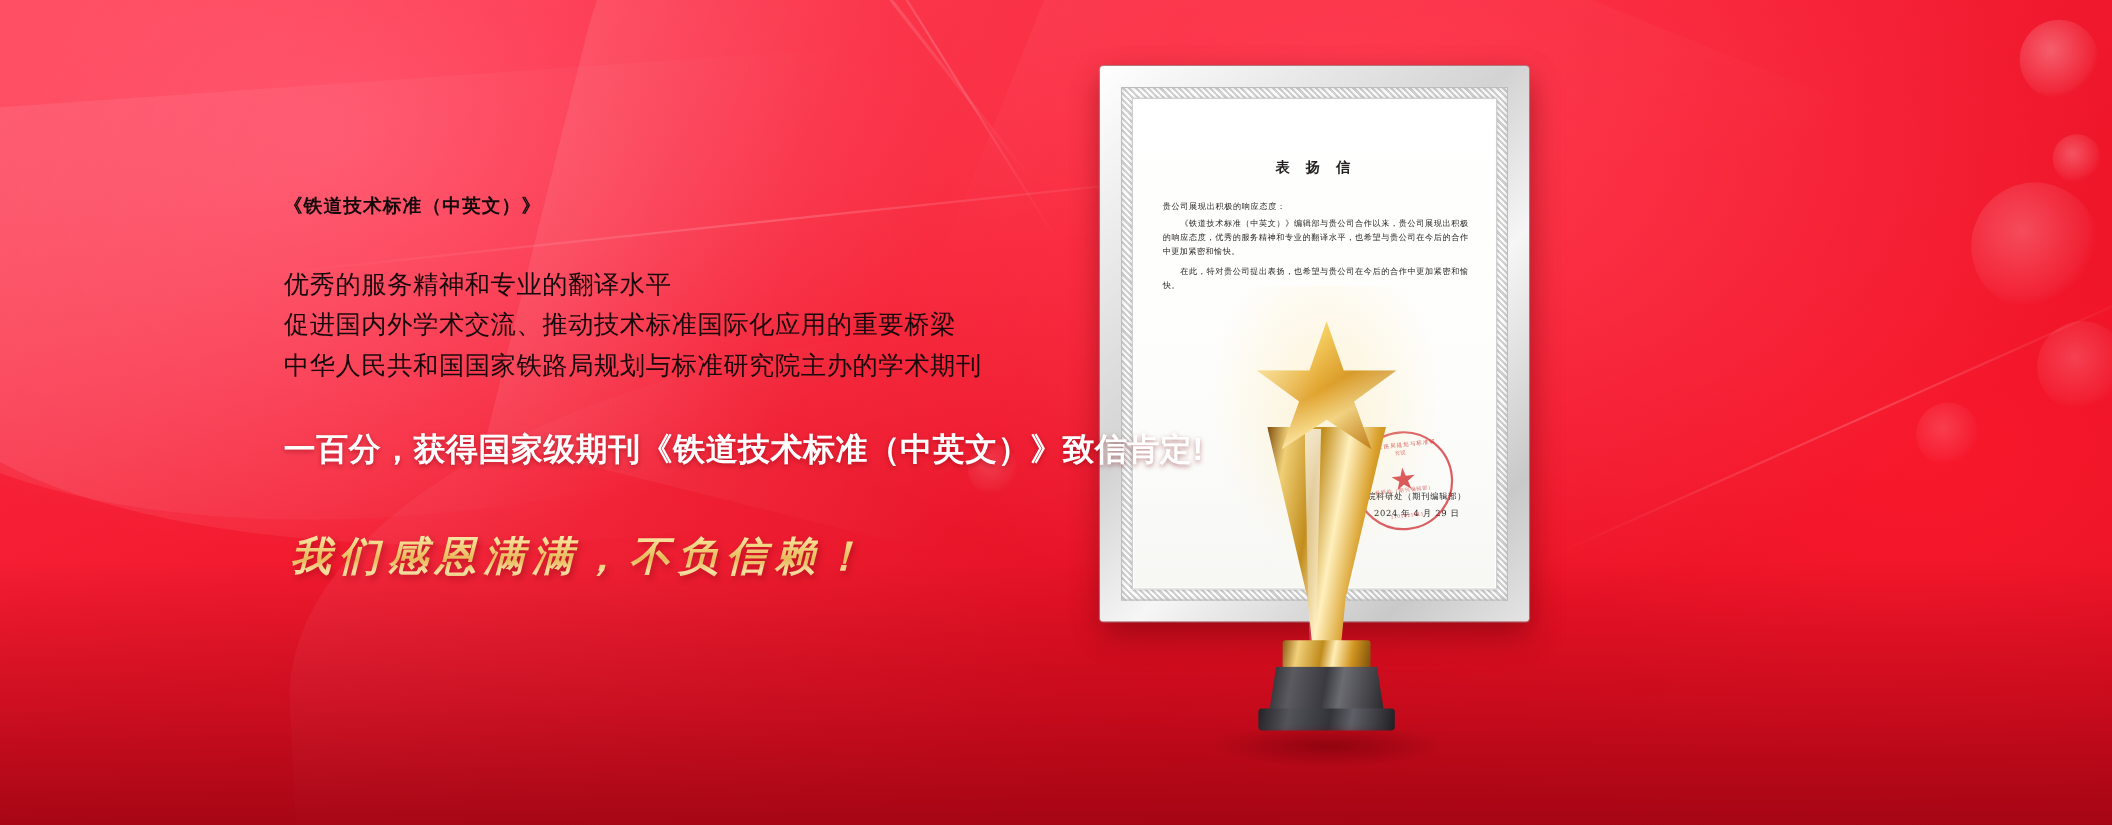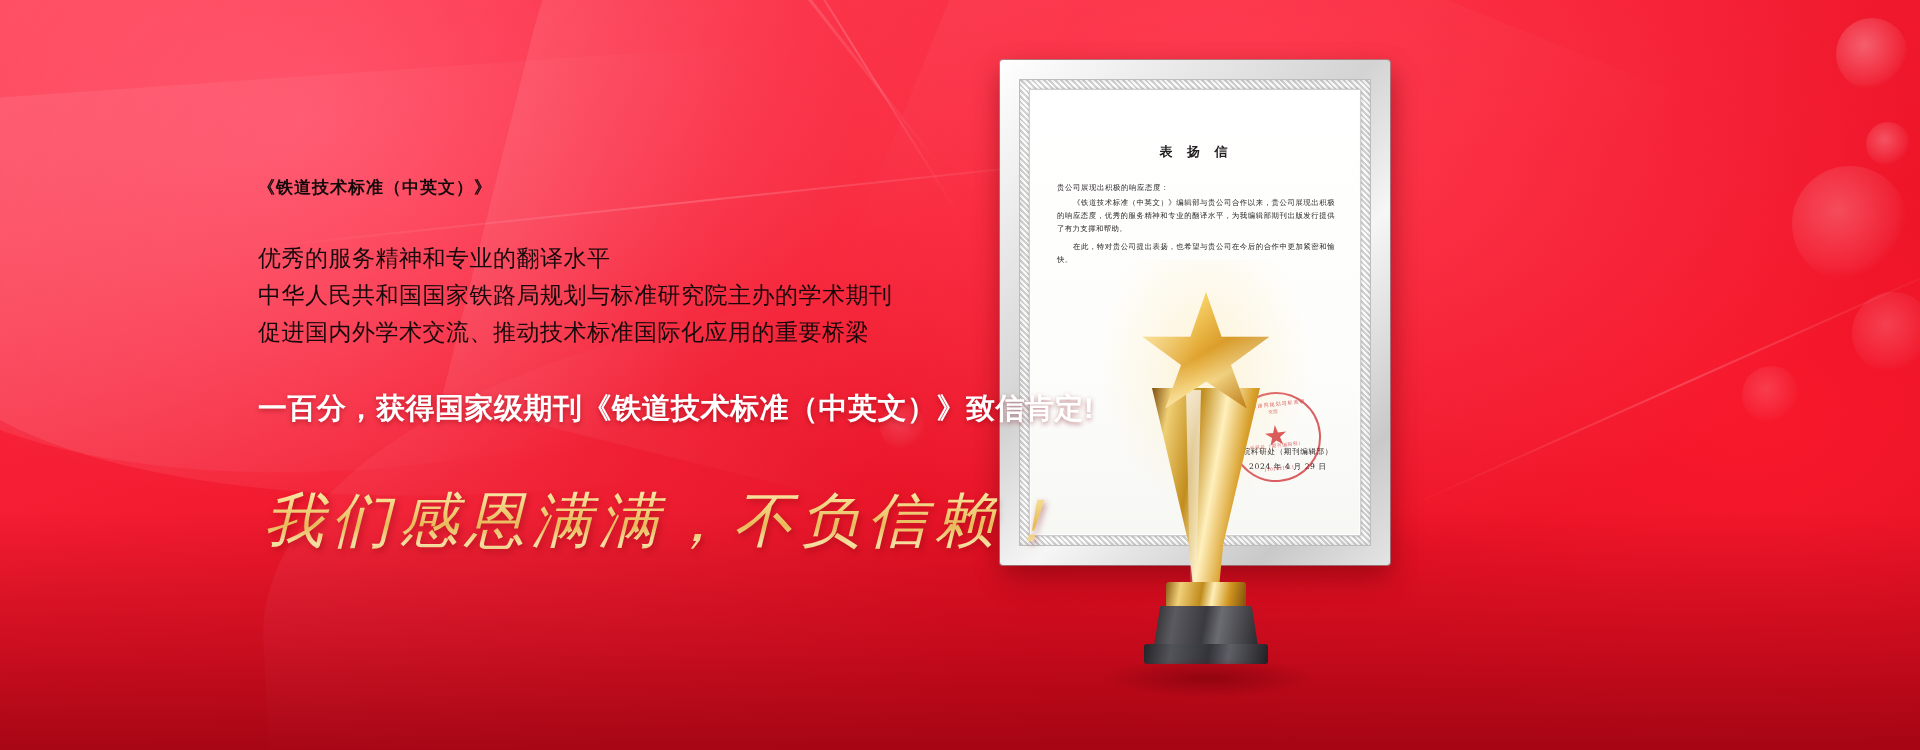--- a/index.html
+++ b/index.html
@@ -64,21 +64,21 @@
   .desc-line{
     font-size:23px;color:#17090b;line-height:37px;letter-spacing:.5px;
     margin:0;white-space:nowrap;
   }
   .headline{
     margin:38px 0 0 0;font-size:29px;font-weight:700;color:#ffffff;
     letter-spacing:.5px;white-space:nowrap;
     text-shadow:0 2px 5px rgba(120,0,10,.45);
   }
   .calligraphy{
-    margin:52px 0 0 6px;font-size:60px;font-weight:400;letter-spacing:7px;
+    margin:52px 0 0 6px;font-size:37px;font-weight:700;letter-spacing:7px;
     font-family:"DejaVu Serif","Liberation Serif",serif;
     font-style:italic;white-space:nowrap;
     background:linear-gradient(180deg,#fff2c4 0%,#f4d98a 26%,#e8b95a 55%,#f6e0a4 78%,#d9a347 100%);
     -webkit-background-clip:text;background-clip:text;color:transparent;
     filter:drop-shadow(2px 3px 3px rgba(120,0,10,.40));
   }
 
   
   .cert-wrap{position:absolute;left:1000px;top:60px;width:390px;height:505px;z-index:5;}
   .cert-shadow{
@@ -218,36 +218,36 @@
   <div class="bokeh b2"></div>
   <div class="bokeh b3"></div>
   <div class="bokeh b4"></div>
   <div class="bokeh b5"></div>
   <div class="bokeh b6"></div>
   <div class="bg-bottom"></div>
 
   <div class="copy">
     <p class="journal-title">《铁道技术标准（中英文）》</p>
     <p class="desc-line">优秀的服务精神和专业的翻译水平</p>
+    <p class="desc-line">促进国内外学术交流、推动技术标准国际化应用的重要桥梁</p>
     <p class="desc-line">中华人民共和国国家铁路局规划与标准研究院主办的学术期刊</p>
-    <p class="desc-line">促进国内外学术交流、推动技术标准国际化应用的重要桥梁</p>
     <p class="headline">一百分，获得国家级期刊《铁道技术标准（中英文）》致信肯定!</p>
     <p class="calligraphy">我们感恩满满，不负信赖！</p>
   </div>
 
   <div class="cert-wrap">
     <div class="cert-shadow"></div>
     <div class="frame-outer"></div>
     <div class="frame-bevel"></div>
     <div class="frame-inner-line"></div>
     <div class="paper">
       <div class="letter">
         <p class="letter-title">表 扬 信</p>
         <p class="letter-to">贵公司展现出积极的响应态度：</p>
-        <p class="letter-p indent">《铁道技术标准（中英文）》编辑部与贵公司合作以来，贵公司展现出积极的响应态度，优秀的服务精神和专业的翻译水平，为我编辑部期刊出版发行提供了有力支撑和帮助。</p>
+        <p class="letter-p indent">《铁道技术标准（中英文）》编辑部与贵公司合作以来，贵公司展现出积极的响应态度，优秀的服务精神和专业的翻译水平，也希望与贵公司在今后的合作中更加紧密和愉快。</p>
         <div class="letter-gap"></div>
         <p class="letter-p indent">在此，特对贵公司提出表扬，也希望与贵公司在今后的合作中更加紧密和愉快。</p>
       </div>
       <div class="sign-block">
         <div>院科研处（期刊编辑部）</div>
         <div>2024 年 4 月 29 日</div>
       </div>
       <div class="seal">
         <div class="seal-arc">国家铁路局规划与标准研</div>
         <div class="seal-arc2">究院</div>

